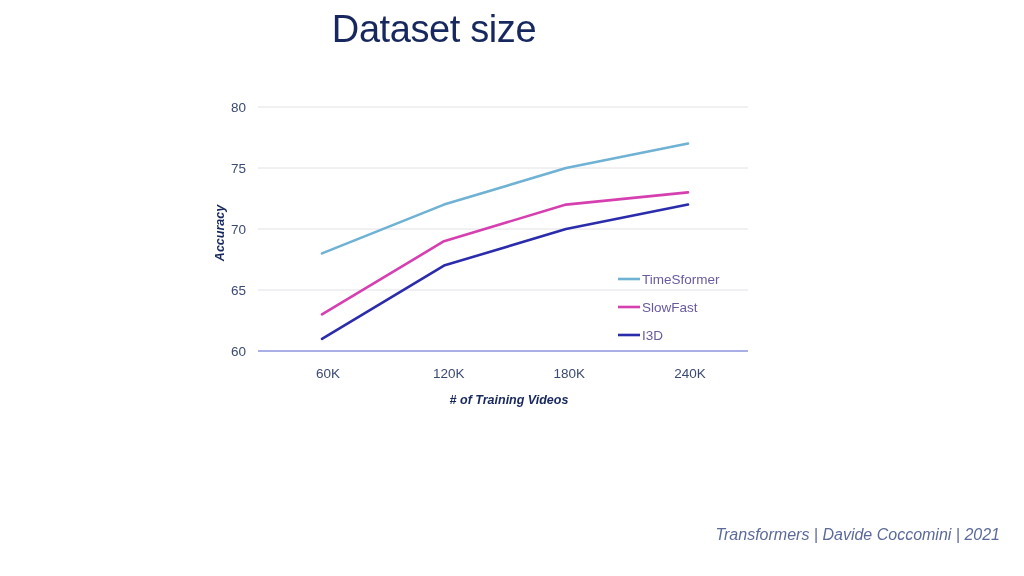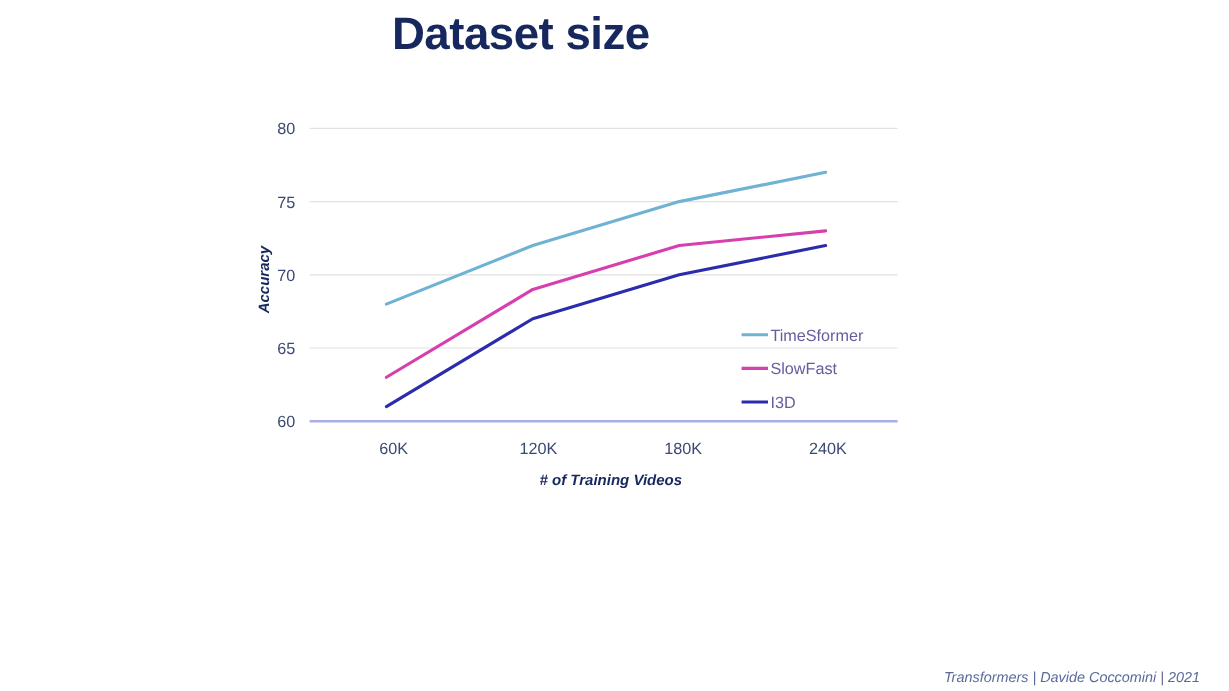--- a/index.html
+++ b/index.html
@@ -19,21 +19,21 @@
     inset: 0;
     background: #ffffff;
   }
   #title {
     position: absolute;
     top: 8px;
     left: 0;
     width: 868px;
     text-align: center;
     font-size: 38px;
-    font-weight: bold;
+    font-weight: normal;
     color: #17285e;
     letter-spacing: -0.4px;
   }
   #chart-wrap {
     position: absolute;
     left: 200px;
     top: 88px;
     width: 580px;
     height: 320px;
   }
@@ -75,22 +75,22 @@
     left: 0;
     width: 1024px;
     text-align: center;
     font-size: 17px;
     font-weight: bold;
     color: #17285e;
   }
   #footer {
     position: absolute;
     right: 24px;
-    bottom: 5px;
-    font-size: 12px;
+    bottom: 32px;
+    font-size: 16px;
     font-style: italic;
     color: #5b6a9a;
     white-space: nowrap;
   }
 </style>
 </head>
 <body>
 
 <div id="slide">
 

